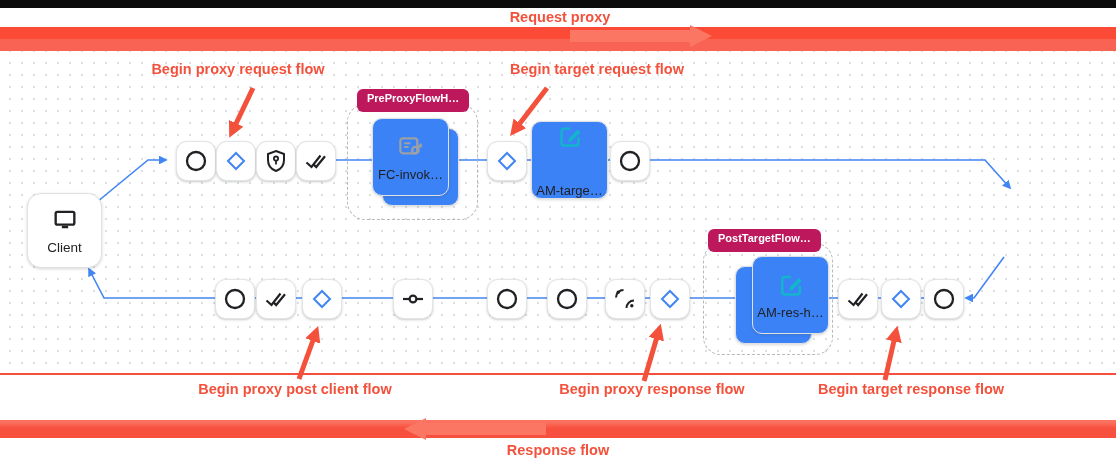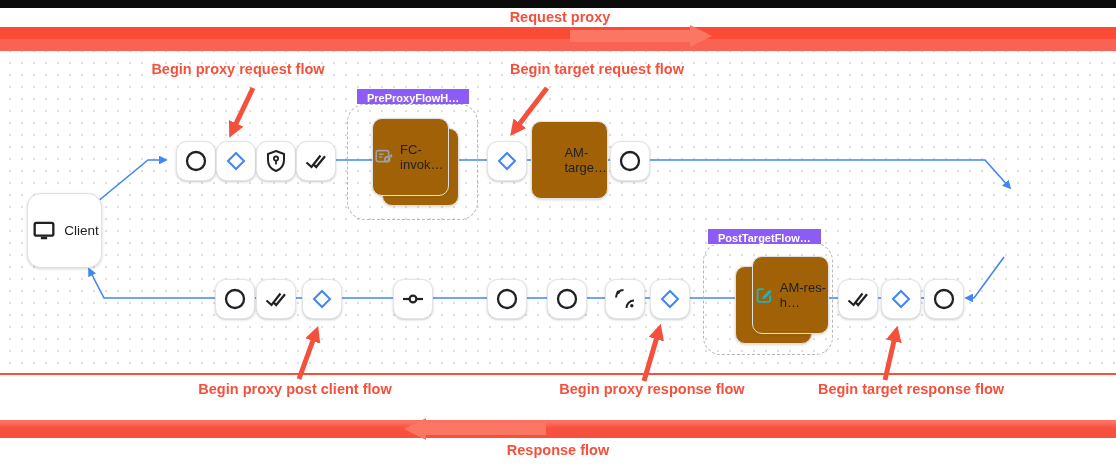--- a/index.html
+++ b/index.html
@@ -27,33 +27,33 @@
           background-image:radial-gradient(circle,#dcdee1 1.3px,transparent 1.5px);
           background-size:12px 12px;background-position:4px 6px;
           border-bottom:2px solid #f4503b;}
 
   
   .node{position:absolute;width:38px;height:38px;border-radius:11px;background:#fff;
         border:1px solid #e3e4e8;box-shadow:0 1px 2px rgba(60,64,67,.18),0 1px 3px rgba(60,64,67,.1);
         display:flex;align-items:center;justify-content:center;z-index:3;}
   .bignode{position:absolute;width:73px;height:73px;border-radius:14px;background:#fff;
         border:1px solid #e0e1e5;box-shadow:0 1px 3px rgba(60,64,67,.22);
-        display:flex;flex-direction:row;align-items:center;justify-content:center;
+        display:flex;flex-direction:column;align-items:center;justify-content:center;
         gap:6px;z-index:3;}
   .bignode.gray{background:#e9ebee;border-color:#d4d7dc;}
   .bignode .nlabel{font-size:13.5px;color:#202124;}
-  .card{position:absolute;width:75px;height:76px;border-radius:10px;background:#a16207;
+  .card{position:absolute;width:75px;height:76px;border-radius:10px;background:#3b82f6;
         border:1px solid #e0e1e5;box-shadow:0 1px 3px rgba(60,64,67,.2);
-        display:flex;align-items:center;justify-content:center;
+        display:flex;flex-direction:column;align-items:center;justify-content:center;
         gap:5px;z-index:3;}
   .card .nlabel{font-size:13px;color:#202124;}
   .card.shadowcard{z-index:2;}
   .dashbox{position:absolute;border:1.6px dashed #b6b8bc;border-radius:18px;z-index:2;}
-  .badge{position:absolute;background:#8b5cf6;color:#fff;font-weight:bold;font-size:11px;
-         padding:3px 10px 0;border-radius:0;white-space:nowrap;z-index:4;}
+  .badge{position:absolute;background:#be185d;color:#fff;font-weight:bold;font-size:11px;
+         padding:3px 10px 8px;border-radius:6px;white-space:nowrap;z-index:4;}
 
   
   .lbl{position:absolute;transform:translateX(-50%);white-space:nowrap;
        font-weight:bold;font-size:14.5px;color:#f4513c;z-index:4;}
 
   .lines{position:absolute;left:0;top:0;width:1116px;height:475px;z-index:1;pointer-events:none;}
   .annot{position:absolute;left:0;top:0;width:1116px;height:475px;z-index:5;pointer-events:none;}
   .icon{display:block;}
 </style>
 </head>

